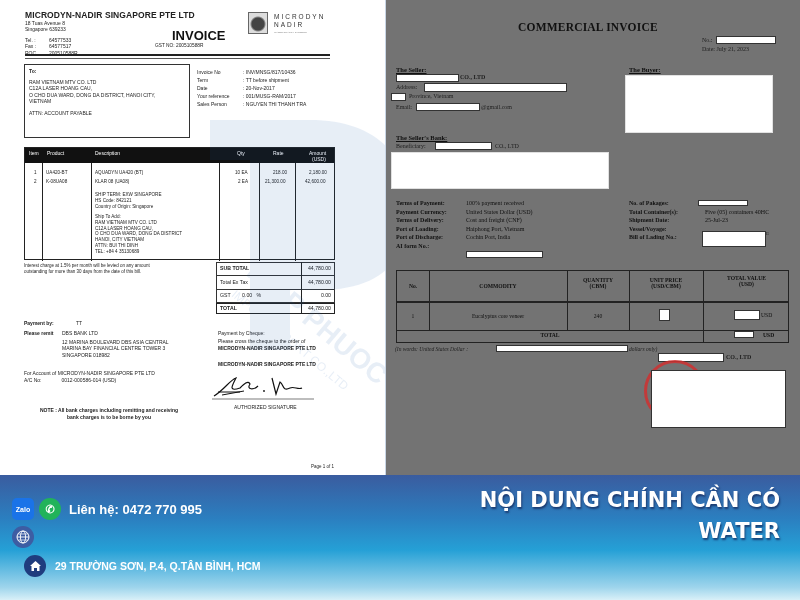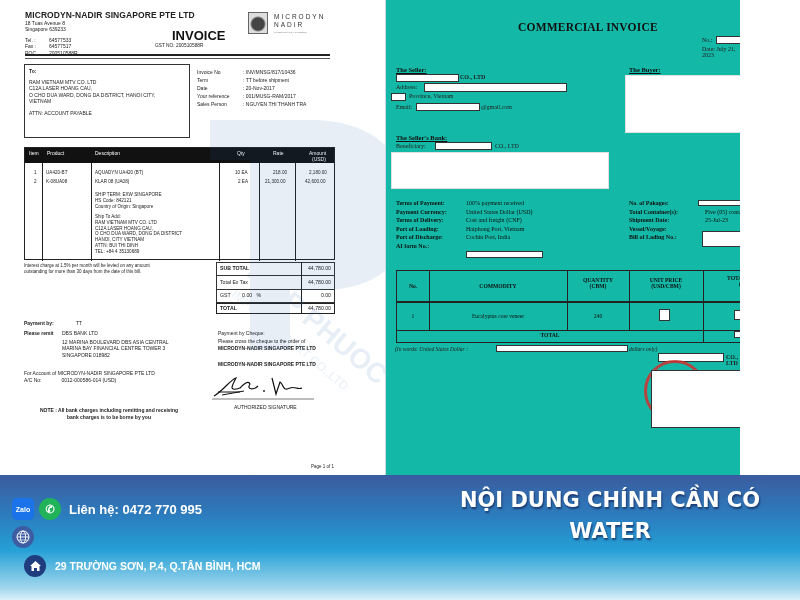--- a/index.html
+++ b/index.html
@@ -23,35 +23,35 @@
 .itbl{left:24px;top:147px;width:311px;height:113px;border:1px solid #222}
 .itbl-head{position:absolute;left:0;top:0;width:100%;height:15px;background:#111;color:#fff;font-size:5px}
 .itbl-head span{position:absolute;top:2px}
 .vline{position:absolute;width:1px;background:#222}
 .itbl-body{font-size:4.6px;line-height:5.8px;color:#222}
 .tot-box{left:216px;top:262px;width:119px;height:53px;font-size:5.2px;color:#222}
 .tot-row{position:absolute;left:0;width:119px;height:12px;border:1px solid #333;border-top:none}
 .pay{font-size:5px;line-height:7px;color:#222}
 .sig{left:210px;top:374px;width:110px;height:28px}
 
-#right{left:385px;top:0;width:355px;height:475px;background:#14b8a6;border-left:1px solid #c9d6e6;overflow:hidden}
+#right{left:385px;top:0;width:415px;height:475px;background:#737373;border-left:1px solid #c9d6e6;overflow:hidden}
 .serif{font-family:"Liberation Serif",serif}
 .ci-title{left:132px;top:21px;font-size:11.5px;font-weight:bold;letter-spacing:.2px}
 .box{position:absolute;border:1px solid #333;background:#fff}
 .r-lbl{font-size:6.5px;font-weight:bold;text-decoration:underline}
 .r-txt{font-size:6px;color:#222}
 .terms{font-size:6px;line-height:8.5px}
 .ctbl{left:10px;top:270px;width:393px;height:73px;border:1.5px solid #222}
 .ctbl .c{position:absolute;font-size:5.6px;font-weight:bold;text-align:center}
 .wm{left:190px;top:90px;width:260px;height:330px;opacity:.1;pointer-events:none}
 
 #banner{left:0;top:475px;width:800px;height:125px;background:linear-gradient(180deg,#3a5c9f 0%,#2b7fc0 35%,#25a0d6 60%,#9fd5ec 90%,#d9f0f8 100%)}
 .contact-row{position:absolute;display:flex;align-items:center;color:#fff;font-weight:bold}
 .ic{width:22px;height:22px;border-radius:50%;display:flex;align-items:center;justify-content:center;color:#fff;font-size:11px}
-.headline{position:absolute;left:440px;top:10px;width:340px;text-align:center;color:#fff;font-family:"DejaVu Sans",sans-serif;font-weight:bold;font-size:21px;line-height:31px;text-shadow:1px 2px 2px rgba(20,40,90,.75)}
+.headline{position:absolute;left:440px;top:10px;width:340px;text-align:right;color:#fff;font-family:"DejaVu Sans",sans-serif;font-weight:bold;font-size:21px;line-height:31px;text-shadow:1px 2px 2px rgba(20,40,90,.75)}
 </style>
 </head>
 <body>
 
 <div id="left" class="abs">
   <div class="abs co-name">MICRODYN-NADIR SINGAPORE PTE LTD</div>
   <div class="abs co-addr sm">
     <div>18 Tuas Avenue 8</div>
     <div>Singapore 639233</div>
   </div>

